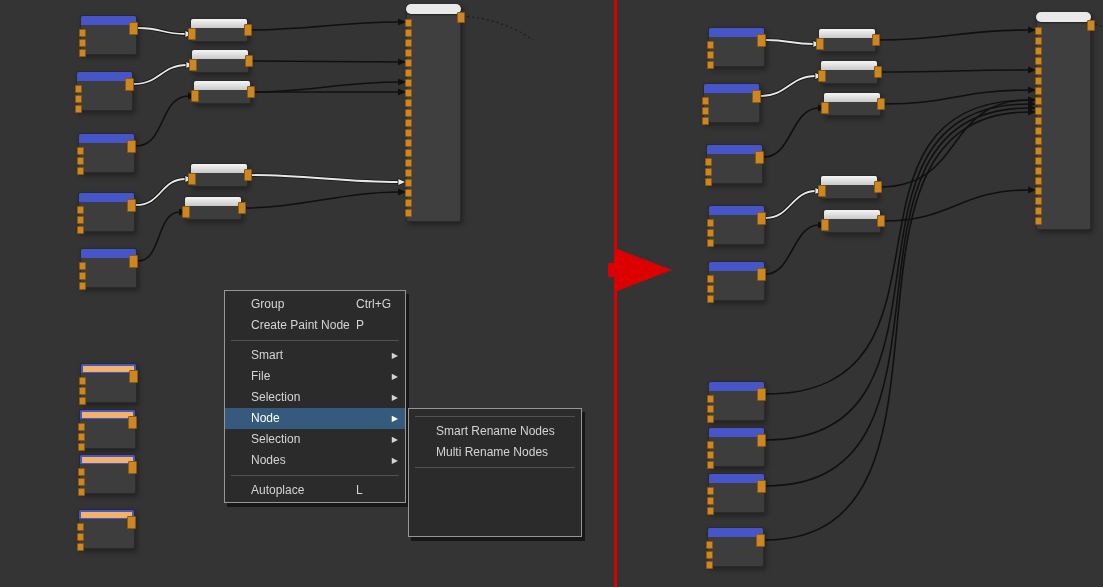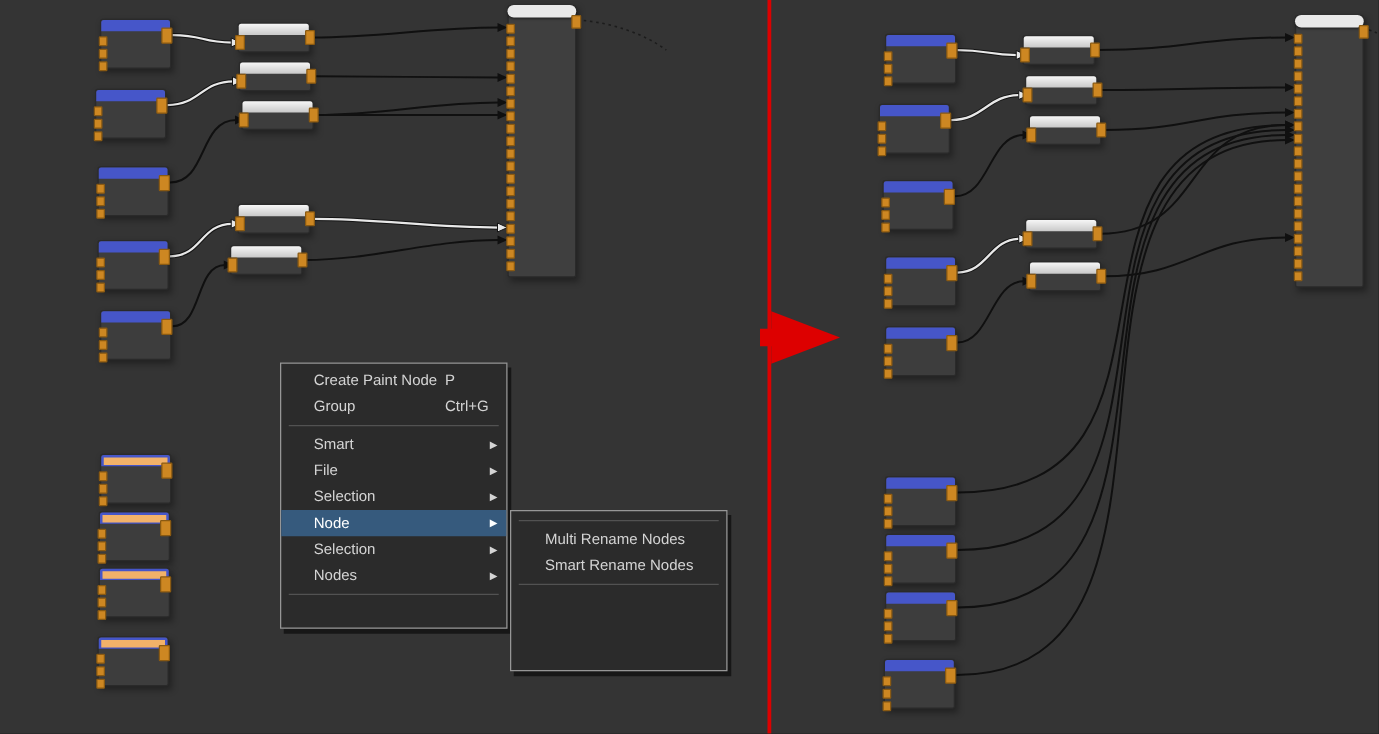--- a/index.html
+++ b/index.html
@@ -336,30 +336,31 @@
         <div class="port" style="left: -2px; top: 194px; width: 7px; height: 8px;"></div>
         <div class="port" style="left: -2px; top: 204px; width: 7px; height: 8px;"></div>
       </div>
     </div>
 
   <div class="red-line" id="divider-line" style="width: 3px; height: 587px; top: 0px; left: 614px;"></div>
   <div class="red-line" id="arrow-tail" style="width: 10px; height: 14px; left: 608px; top: 263px;"></div>
   <div class="red-arrow" id="arrow-head" style="left: 617px; top: 249px;"></div>
 
   <div class="menu" id="context-menu" style="left:224px;top:290px;width:182px;height:213px;">
+      <div class="mi"><span>Group</span><span class="sc">Ctrl+G</span></div>
       <div class="mi"><span>Create Paint Node</span><span class="sc">P</span></div>
-      <div class="mi"><span>Group</span><span class="sc">Ctrl+G</span></div>
       <div class="sep"></div>
       <div class="mi"><span>Smart</span><span class="arr">▶</span></div>
       <div class="mi"><span>File</span><span class="arr">▶</span></div>
       <div class="mi"><span>Selection</span><span class="arr">▶</span></div>
       <div class="mi hl"><span>Node</span><span class="arr">▶</span></div>
       <div class="mi"><span>Selection</span><span class="arr">▶</span></div>
       <div class="mi"><span>Nodes</span><span class="arr">▶</span></div>
       <div class="sep"></div>
+      <div class="mi"><span>Autoplace</span><span class="sc">L</span></div>
     </div>
   <div class="menu submenu" id="context-submenu" style="left:408px;top:408px;width:174px;height:129px;">
       <div class="sep"></div>
+      <div class="mi"><span>Smart Rename Nodes</span></div>
       <div class="mi"><span>Multi Rename Nodes</span></div>
-      <div class="mi"><span>Smart Rename Nodes</span></div>
       <div class="sep"></div>
     </div>
 </div>
 
 </body></html>

